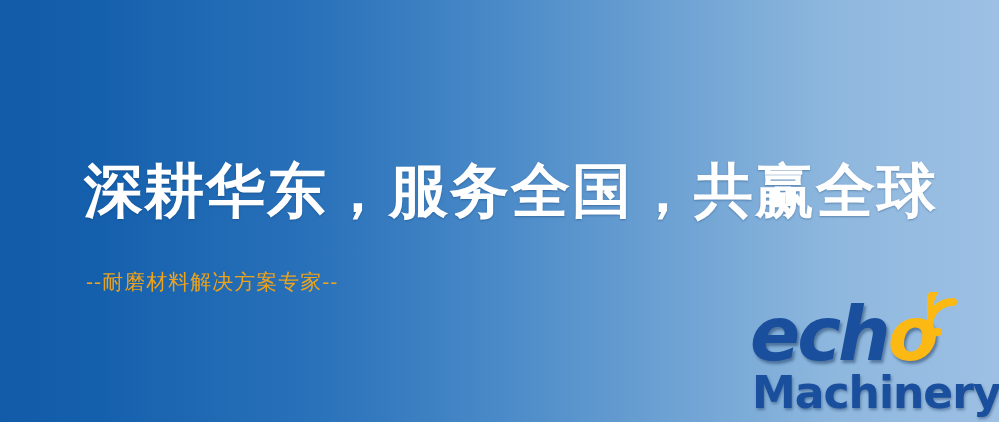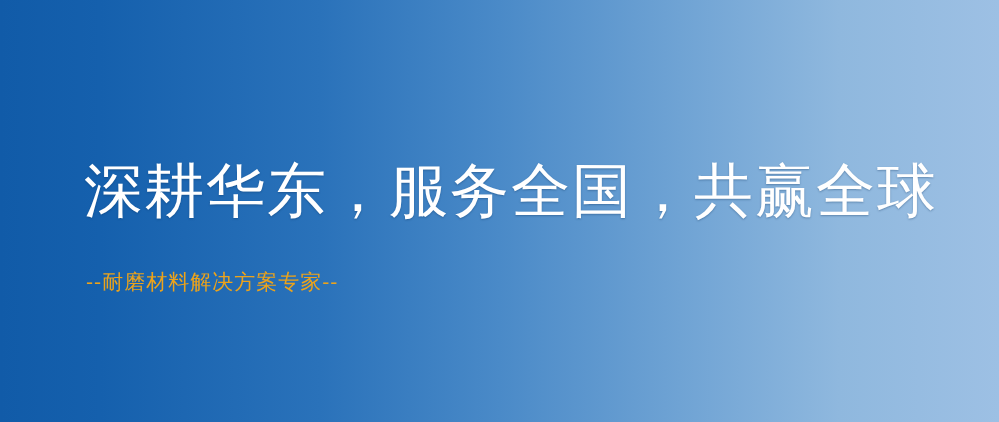--- a/index.html
+++ b/index.html
@@ -30,21 +30,21 @@
 
   
   .headline {
     position: absolute;
     left: 84px;
     top: 157px;
     margin: 0;
     font-family: "DejaVu Serif", "Liberation Serif", serif;
     font-size: 59px;
     line-height: 68px;
-    font-weight: 400;
+    font-weight: 700;
     color: #ffffff;
     letter-spacing: 2px;
     white-space: nowrap;
     text-shadow: 0 1px 2px rgba(10, 45, 90, 0.35);
   }
 
   
   .subtitle {
     position: absolute;
     left: 86px;
@@ -111,14 +111,35 @@
 </style>
 </head>
 <body>
 
 <div class="banner">
 
   <h1 class="headline">深耕华东，服务全国，共赢全球</h1>
 
   <p class="subtitle">--耐磨材料解决方案专家--</p>
 
+  <div class="logo">
+
+    <div class="logo-wordmark">
+      <span class="logo-ech">ech</span><span class="logo-o">o</span>
+    </div>
+
+    <div class="logo-waves">
+      <svg width="70" height="62" viewBox="0 0 70 62" xmlns="http://www.w3.org/2000/svg">
+        <g fill="none" stroke="#fdb913" stroke-linecap="round" transform="translate(2,58)">
+          <path d="M 0,-9 A 9,9 0 0 1 9,-18" stroke-width="8"></path>
+          <path d="M 0,-24 A 24,24 0 0 1 24,-48" stroke-width="8"></path>
+          <path d="M 0,-39 A 39,39 0 0 1 39,-78" stroke-width="8"></path>
+        </g>
+      </svg>
+    </div>
+
+    <div class="logo-sub">
+      <span>Machinery</span>
+    </div>
+
+  </div>
 
 </div>
 
 </body></html>

